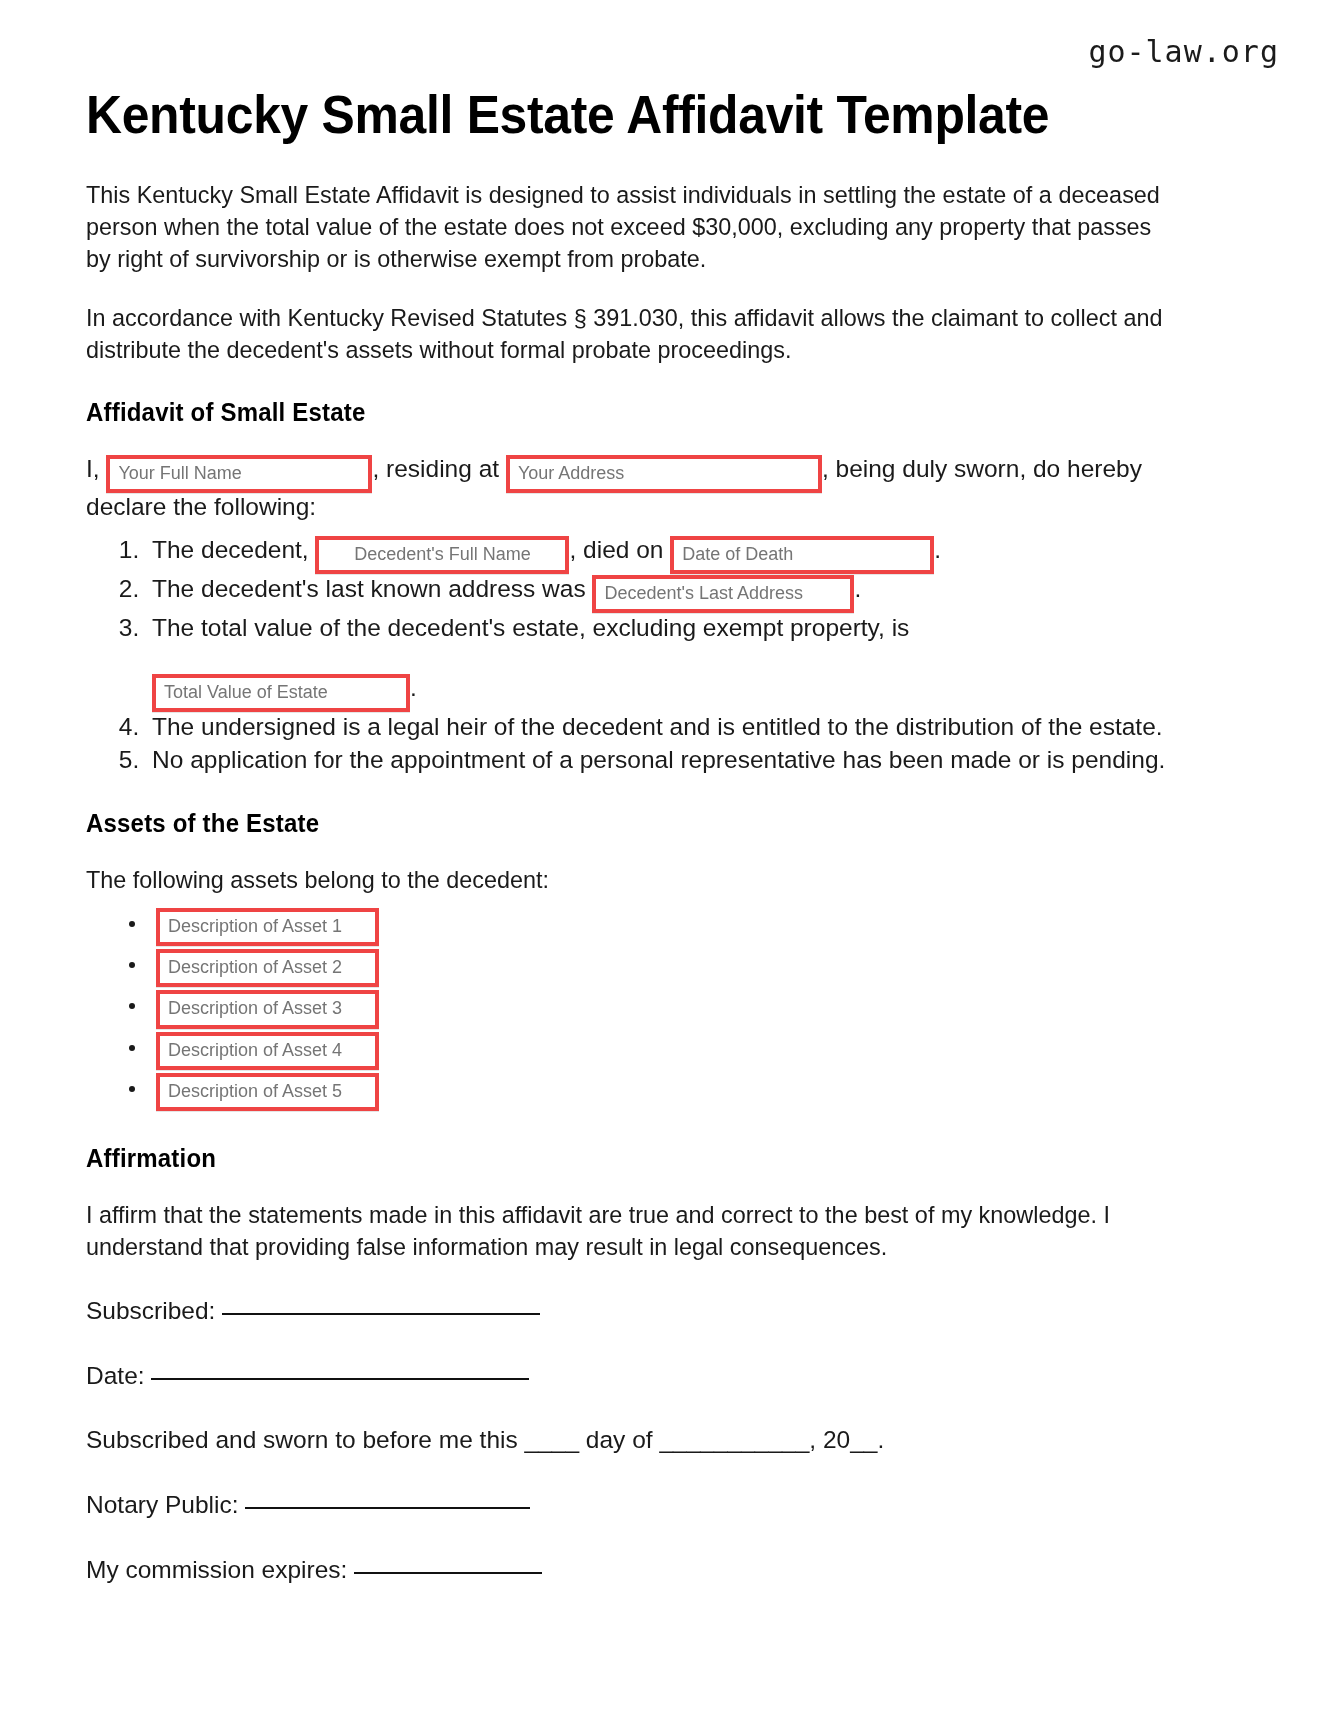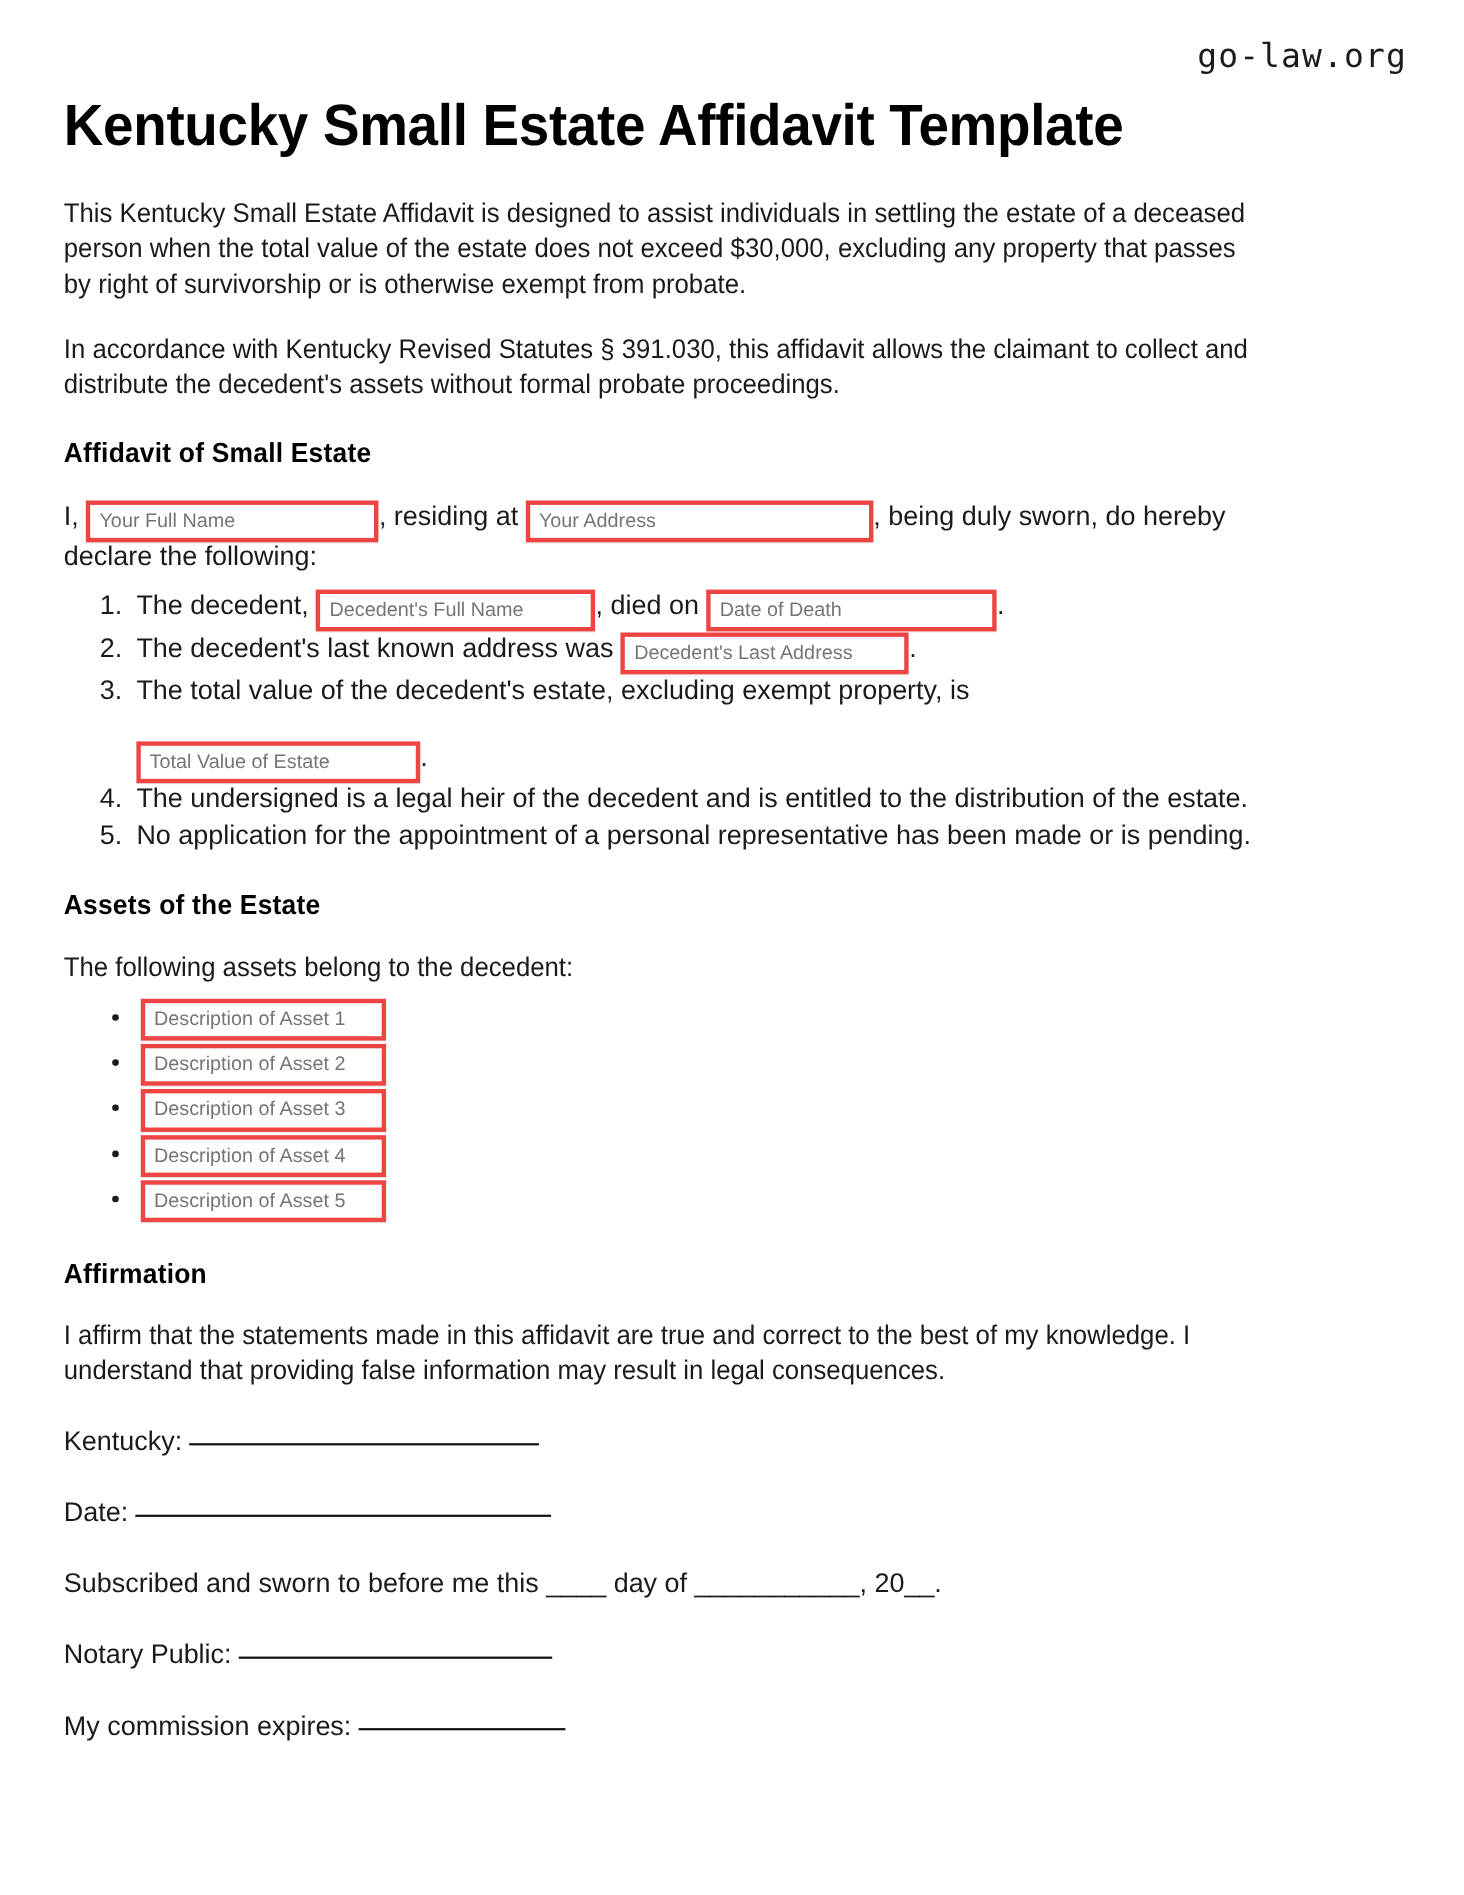--- a/index.html
+++ b/index.html
@@ -31,21 +31,21 @@
     font-family: "DejaVu Sans Mono", "Liberation Mono", monospace;
     font-size: 30px;
     letter-spacing: 1px;
     color: #1b1b1b;
     font-weight: 400;
     white-space: nowrap;
     user-select: none;
   }
   .content {
     position: absolute;
-    left: 58px;
+    left: 86px;
     top: 0;
     width: 1085px;
   }
   h1.doc-title {
     font-family: "Liberation Sans Narrow", "Liberation Sans", sans-serif;
     font-size: 53px;
     line-height: 1.08;
     font-weight: 700;
     letter-spacing: -0.3px;
     margin: 0;
@@ -92,21 +92,21 @@
     line-height: 1.18;
     box-sizing: border-box;
     box-shadow: 0 1px 0 rgba(0,0,0,0.10);
     white-space: nowrap;
     overflow: hidden;
     position: relative;
     top: 2px;
   }
   .f-fullname { width: 266px; }
   .f-address { width: 316px; }
-  .f-dec-name { width: 254px; }
+  .f-dec-name { width: 254px; text-align: center; }
   .f-dod { width: 264px; }
   .f-dec-addr { width: 262px; }
   .f-total { width: 258px; margin-top: 28px; }
   .f-asset { width: 223px; }
 
   ol.decl-list {
     margin: 0;
     padding-left: 60px;
     font-size: 24.5px;
     line-height: 1.30;
@@ -227,21 +227,21 @@
 
     <div class="head-gap-before"></div>
     <h2 class="section-head">Affirmation</h2>
     <div class="head-gap-after"></div>
 
     <p class="body-text">I affirm that the statements made in this affidavit are true and correct to the best of my knowledge. I understand that providing false information may result in legal consequences.</p>
 
     <div class="sig-gap"></div>
 
     <div class="sig-block">
-      <p class="sig-line"><span>Kentucky:</span>
+      <p class="sig-line"><span>Subscribed:</span>
         <span class="rule r-sig"></span></p>
       <div class="sig-gap"></div>
       <p class="sig-line"><span>Date:</span>
         <span class="rule r-date"></span></p>
       <div class="sig-gap"></div>
       <p class="sig-line"><span>Subscribed and sworn to before me this</span>
         <span class="inline-blank">____</span>
         <span>day of</span>
         <span class="inline-blank">___________</span><span>, 20__.</span></p>
       <div class="sig-gap"></div>

